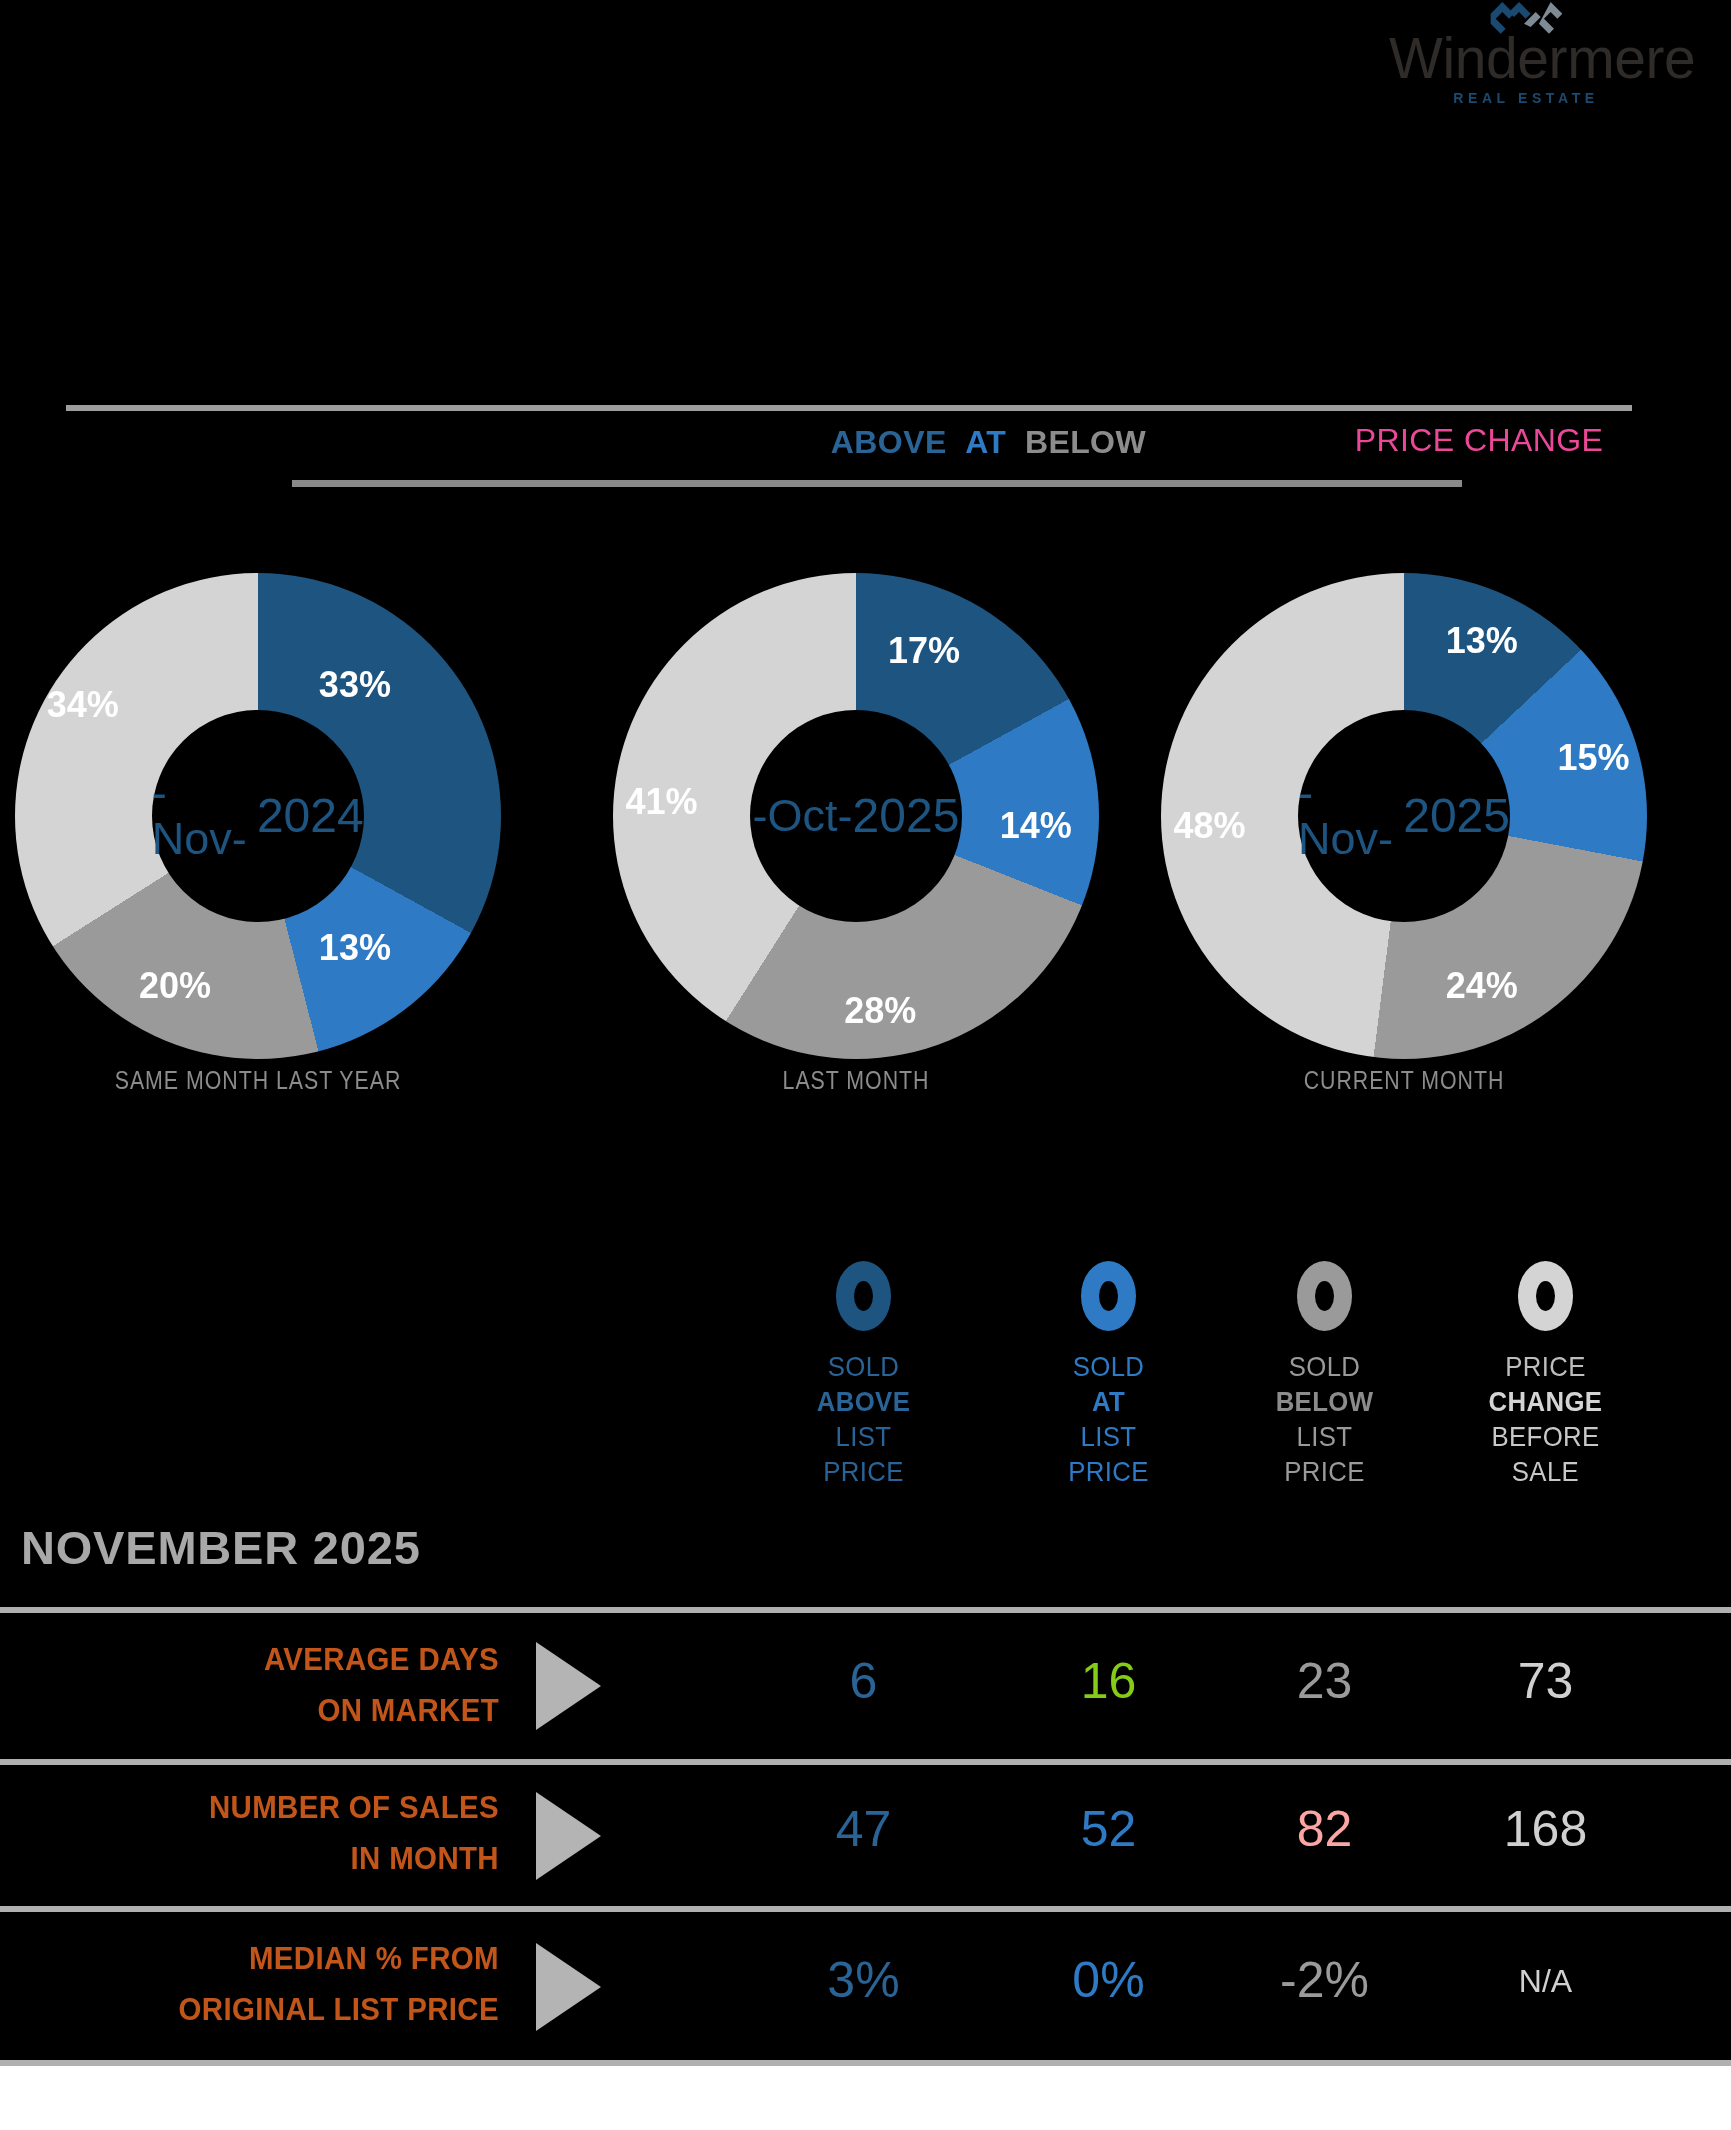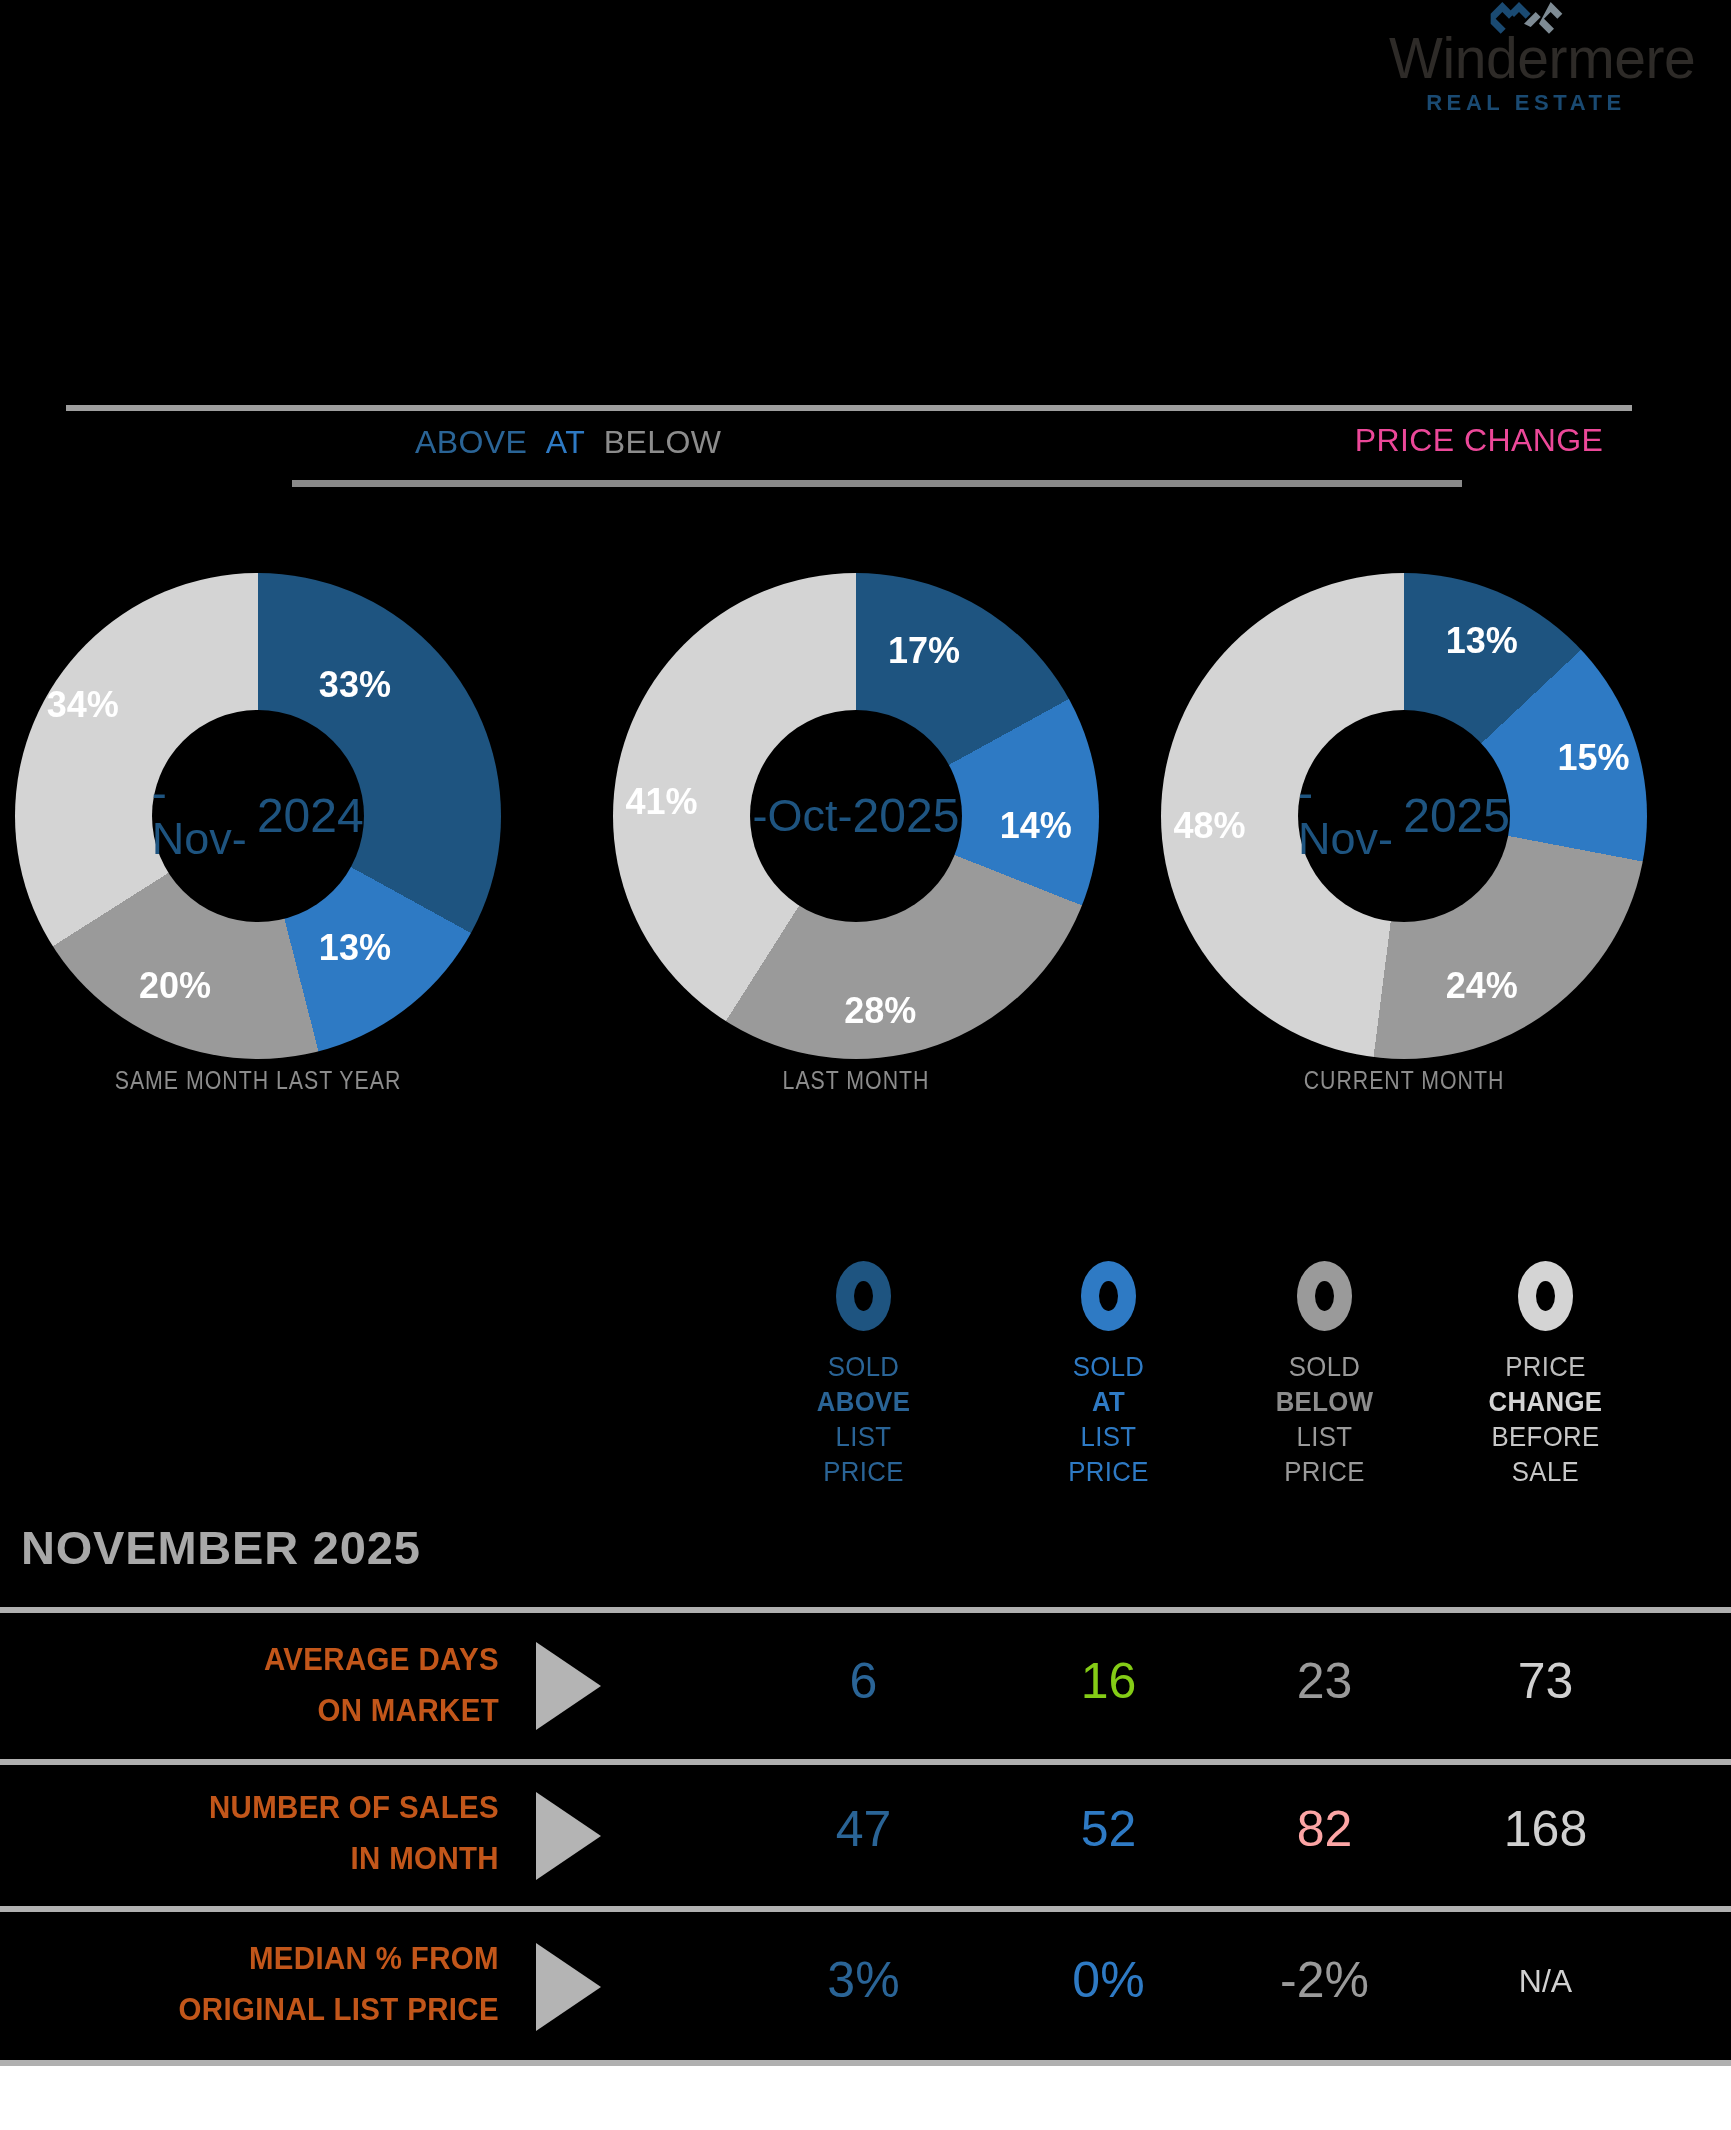--- a/index.html
+++ b/index.html
@@ -18,38 +18,38 @@
   #logo .wordmark{
     position:absolute;left:0px;top:30px;width:274px;
     text-align:center;
     font-family:"Liberation Sans",sans-serif;
     font-size:57px;font-weight:400;color:#2e2b28;
     letter-spacing:-0.4px;line-height:1;
   }
   #logo .sub{
     position:absolute;left:0px;top:90px;width:274px;
     text-align:center;
-    font-size:22px;font-weight:700;color:#1a4a72;
+    font-size:14px;font-weight:700;color:#1a4a72;
     letter-spacing:4.6px;
   }
 
   
   #title{
     left:0;top:181px;width:1731px;text-align:center;
     font-size:45px;font-weight:400;color:#2a6496;
     letter-spacing:0px;
   }
 
   
   #rule-top{left:66px;top:405px;width:1566px;height:5.8px;background:#9e9e9e;}
   #rule-mid{left:292px;top:480px;width:1170px;height:6.6px;background:#8a8a8a;}
 
   #legend-head{
-    left:415px;top:424px;width:731px;text-align:left;
-    font-size:32px;font-weight:400;letter-spacing:0.4px;
+    left:415px;top:424px;width:731px;text-align:right;
+    font-size:32px;font-weight:700;letter-spacing:0.4px;
     white-space:nowrap;
   }
   #legend-head .w-above{color:#2a6496;}
   #legend-head .w-at{color:#2e7ac4;}
   #legend-head .w-below{color:#8c8c8c;}
   #legend-head span{display:inline-block;}
 
   #price-change-head{
     left:1296px;top:422px;width:366px;text-align:center;
     font-size:32px;font-weight:400;color:#ec4899;letter-spacing:0.4px;

